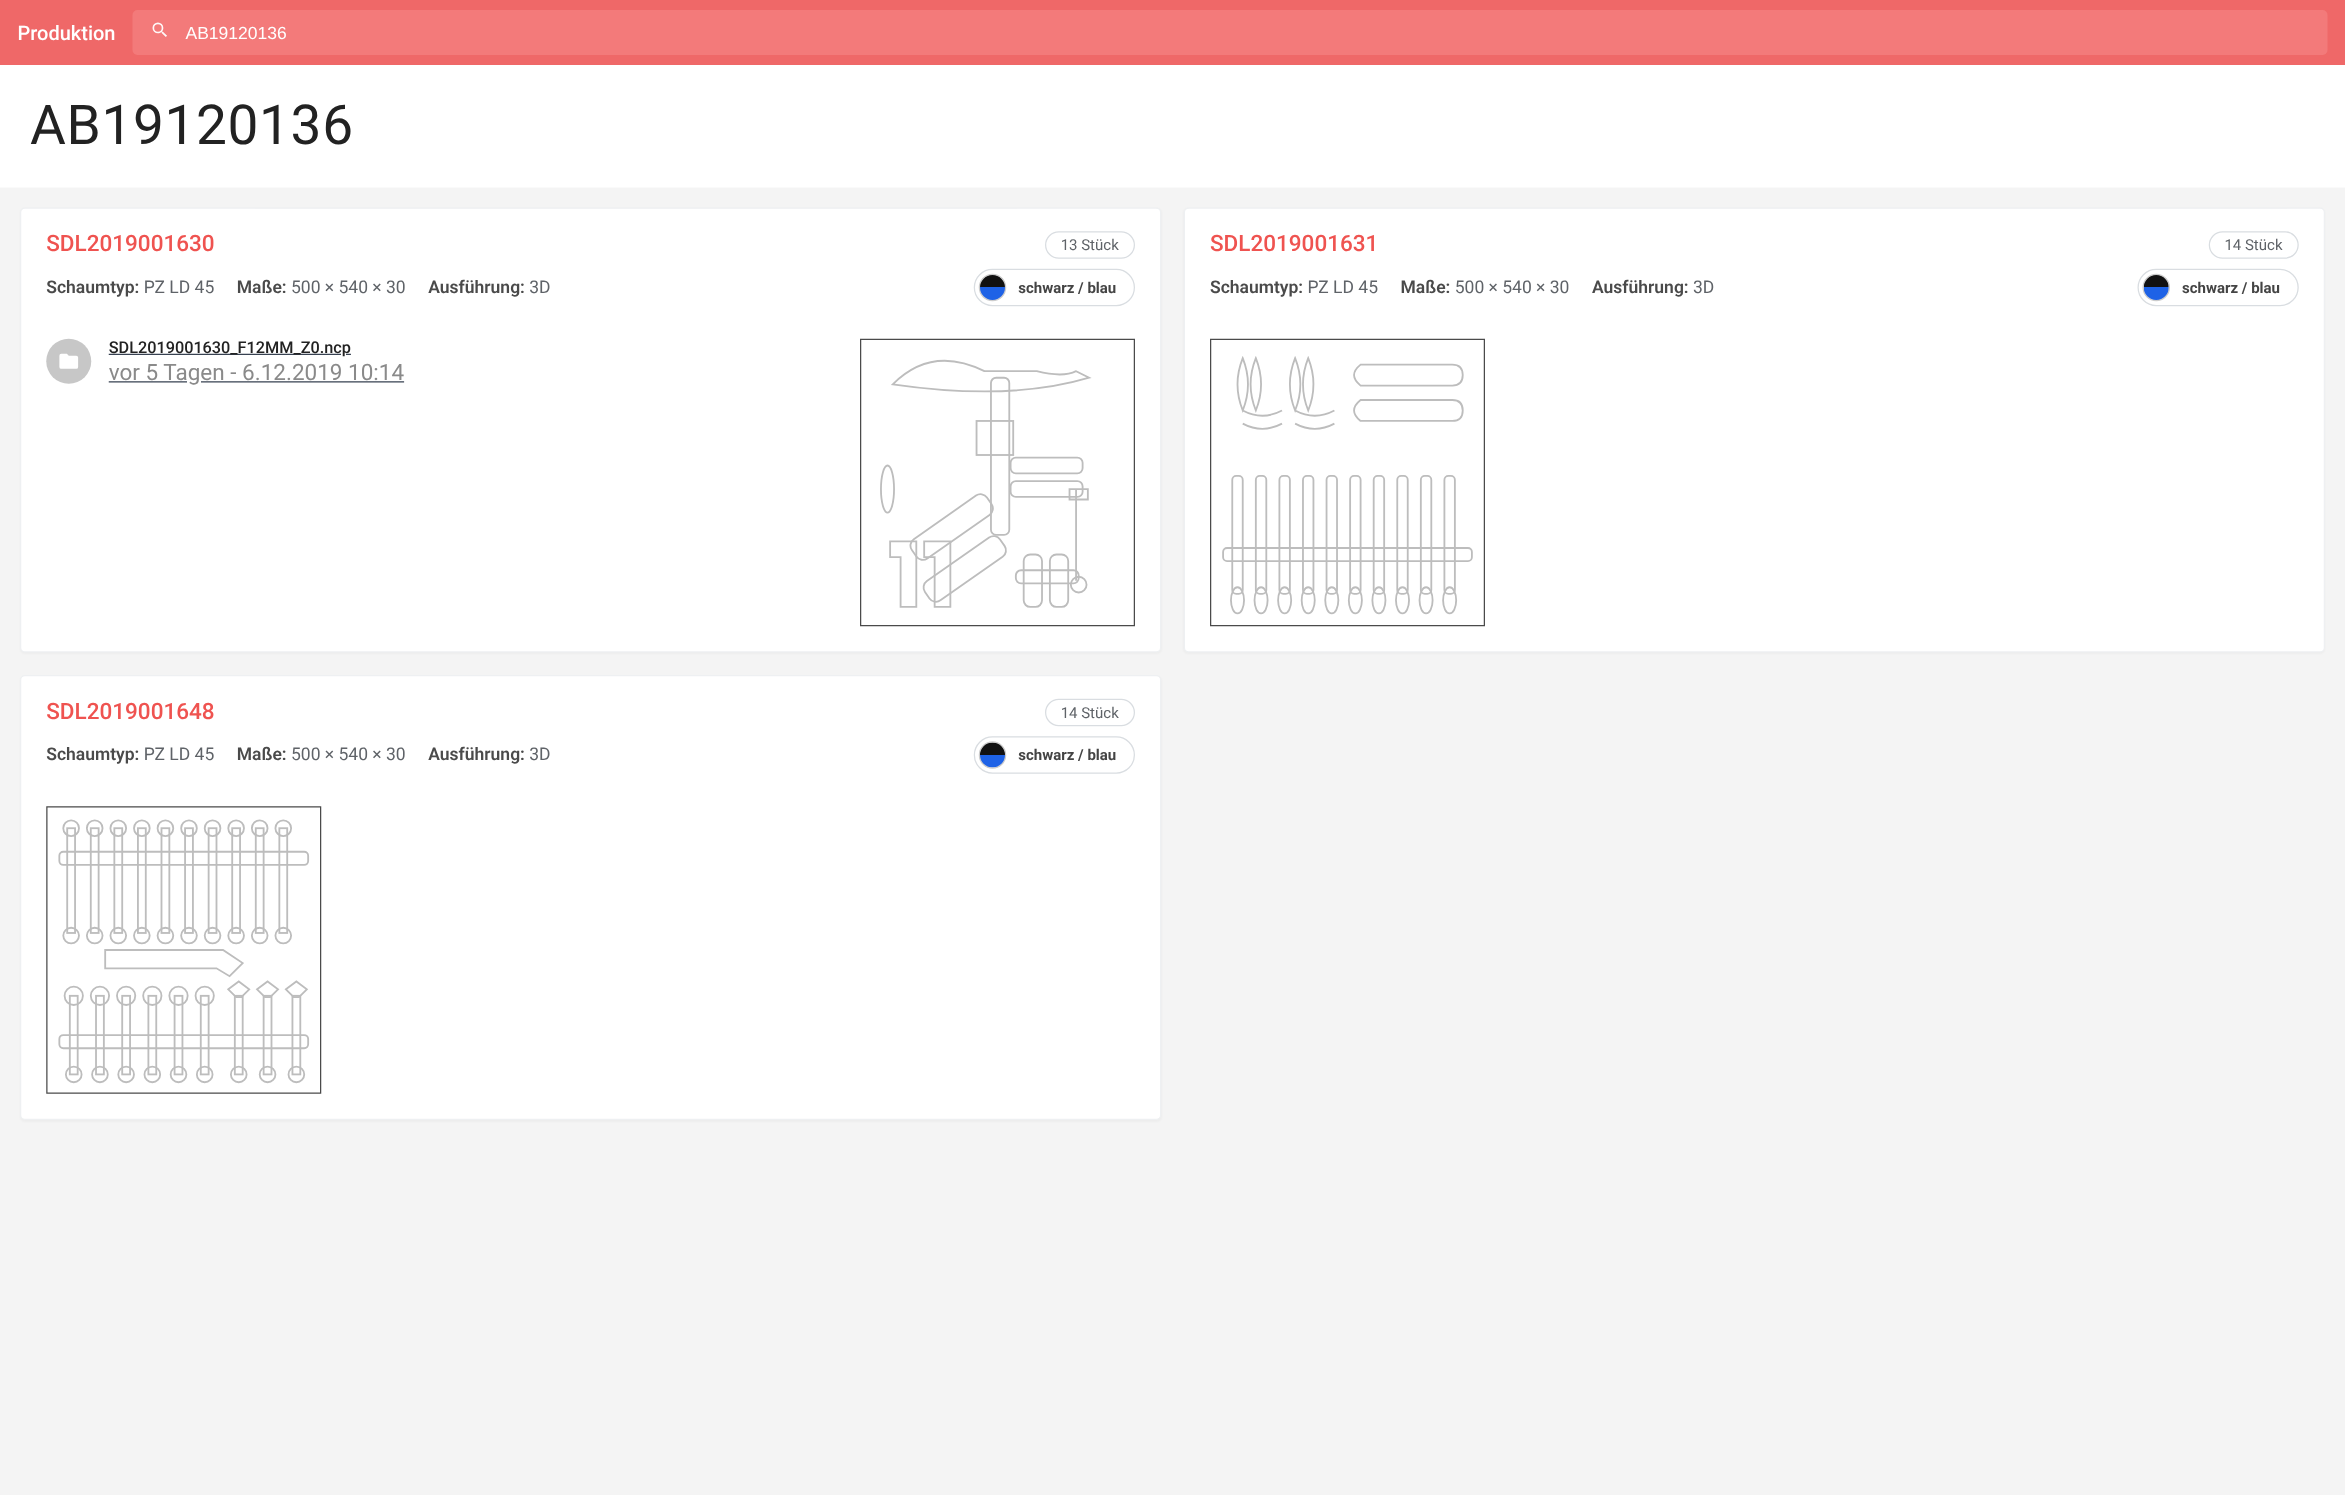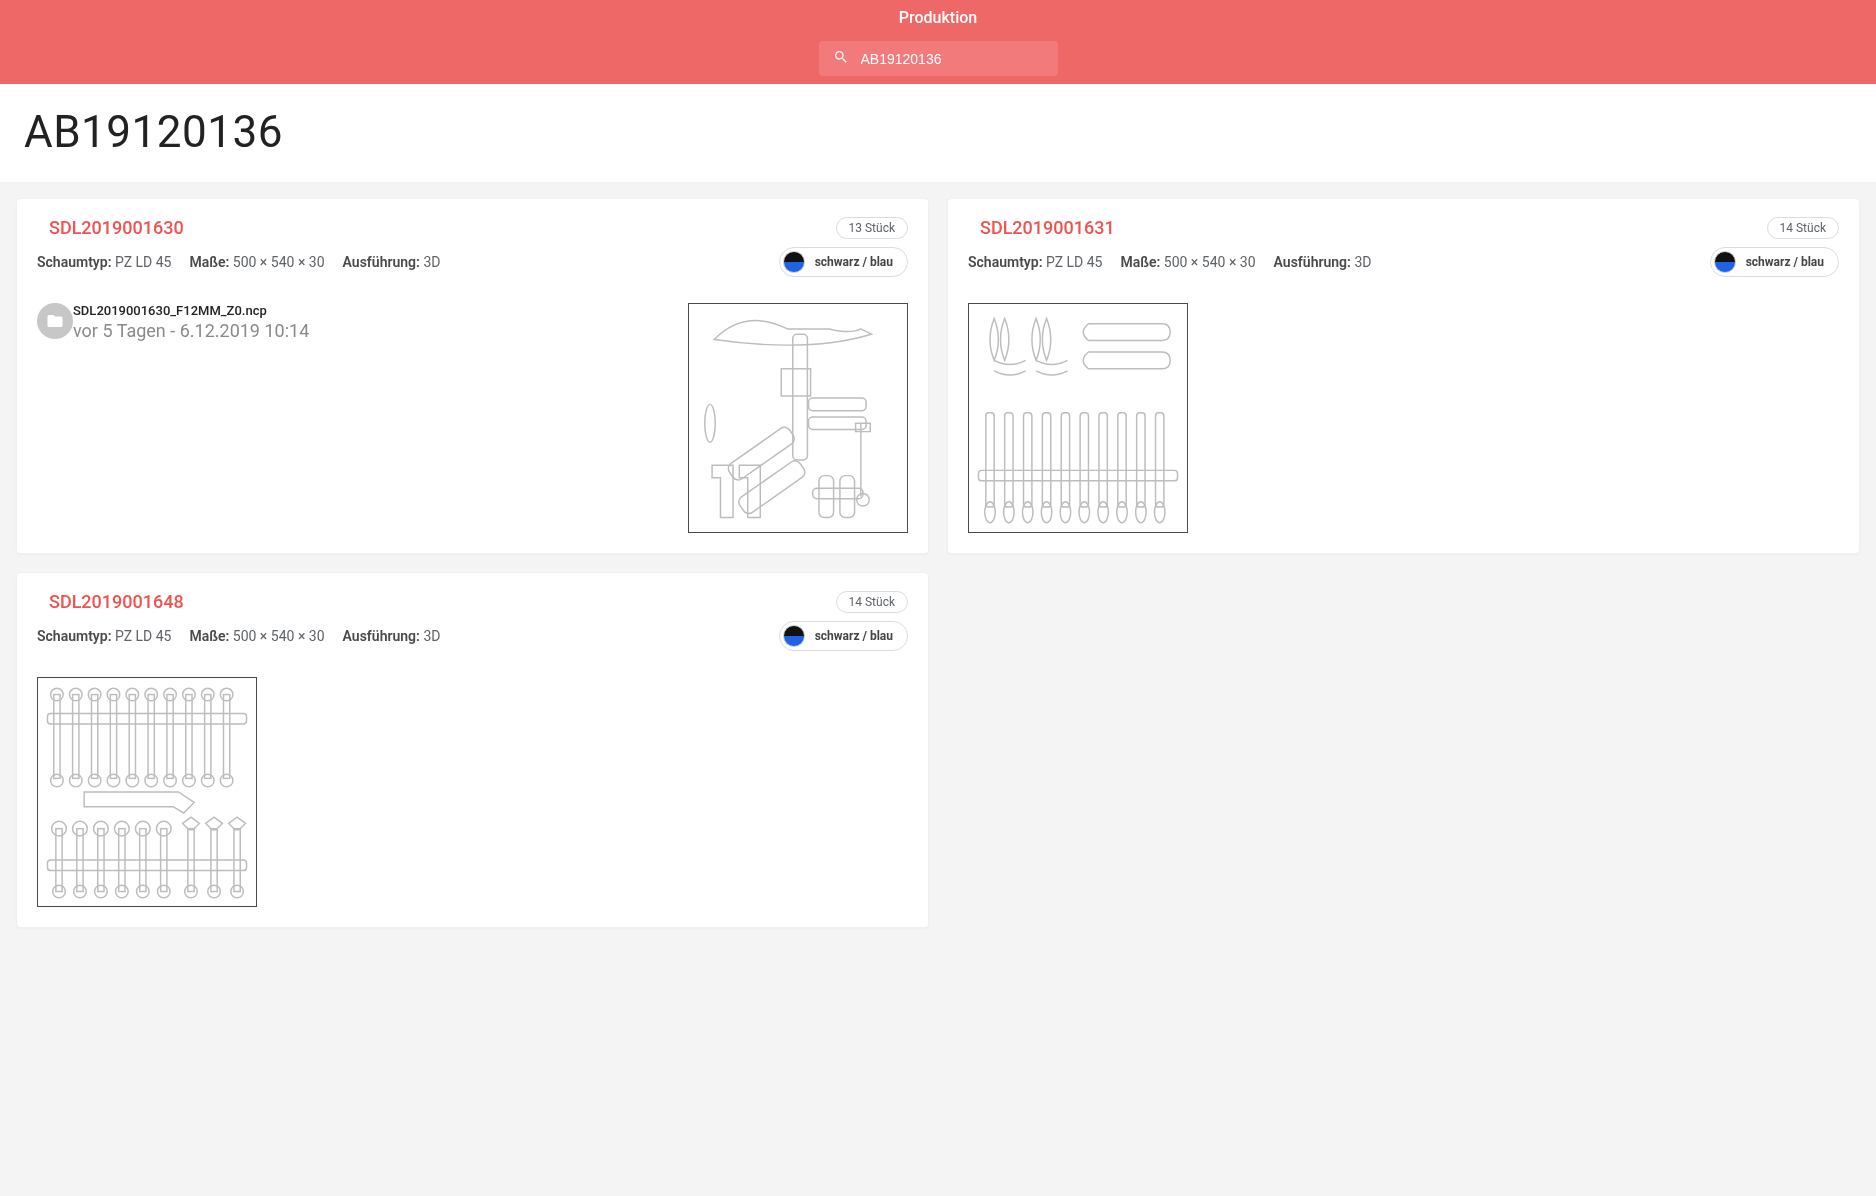--- a/index.html
+++ b/index.html
@@ -20,21 +20,20 @@
     font-size:14px;
   }
   
   .topbar{
     background:var(--red);
     display:flex;
     align-items:center;
     gap:14px;
     padding:8px 14px;
     color:#fff;
-    flex-direction:column;
   }
   .topbar .brand{
     font-size:16px;
     font-weight:500;
   }
   .searchwrap{
     flex:1;
     display:flex;
     align-items:center;
     gap:10px;
@@ -83,21 +82,20 @@
   .card-top{
     display:flex;
     justify-content:space-between;
     align-items:flex-start;
     margin-bottom:8px;
   }
   .card-title{
     color:#ef5350;
     font-size:18px;
     font-weight:500;
-    margin-left:12px;
   }
   .qty-badge{
     border:1px solid #d9dde1;
     border-radius:14px;
     padding:3px 12px;
     font-size:12px;
     color:#5f6368;
   }
   
   .specrow{
@@ -132,20 +130,22 @@
   }
   
   .card-body{
     display:flex;
     gap:30px;
   }
   .fileinfo{
     flex:1;
     display:flex;
     align-items:flex-start;
+    gap:14px;
+    text-decoration:underline;
   }
   .file-icon{
     width:36px;height:36px;border-radius:50%;
     background:#c7c7c7;
     display:flex;align-items:center;justify-content:center;
     flex-shrink:0;
   }
   .file-icon svg{width:18px;height:18px;fill:#fff;}
   .file-name{font-size:13px;color:#222;font-weight:500;}
   .file-date{font-size:18px;color:#8a8a8a;margin-top:2px;}

